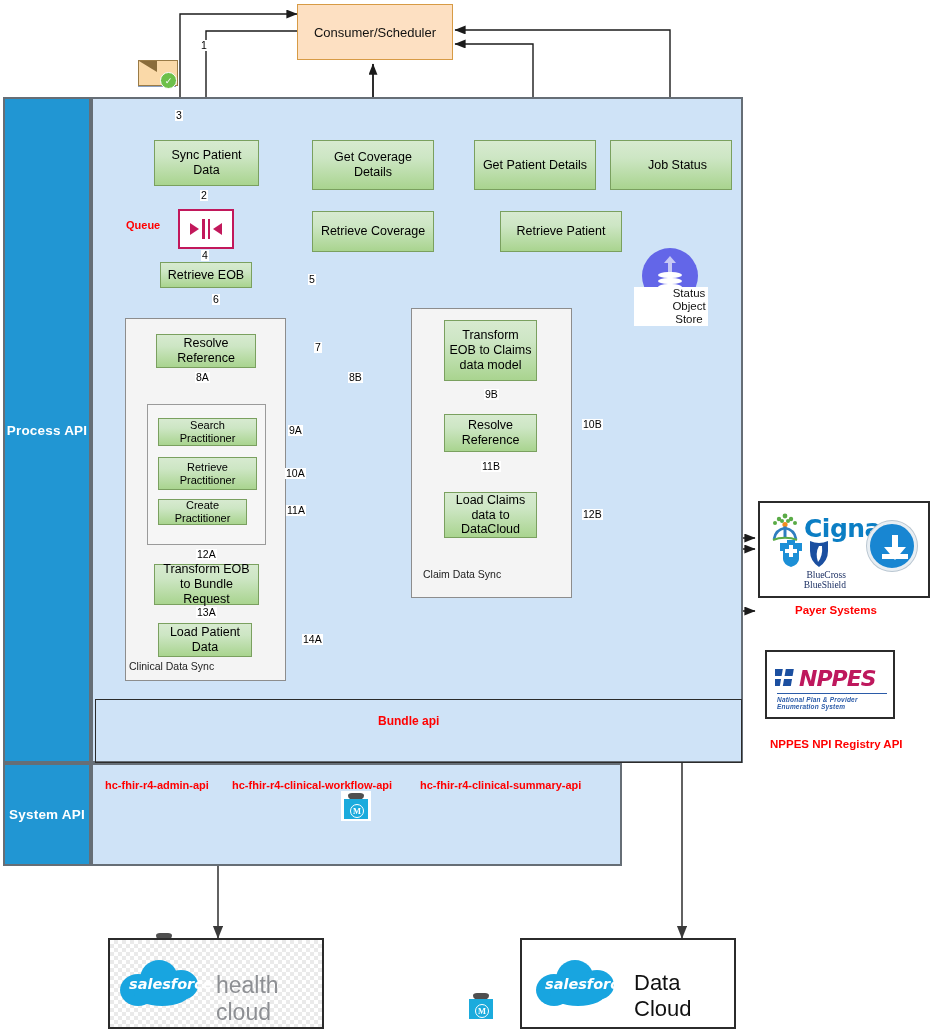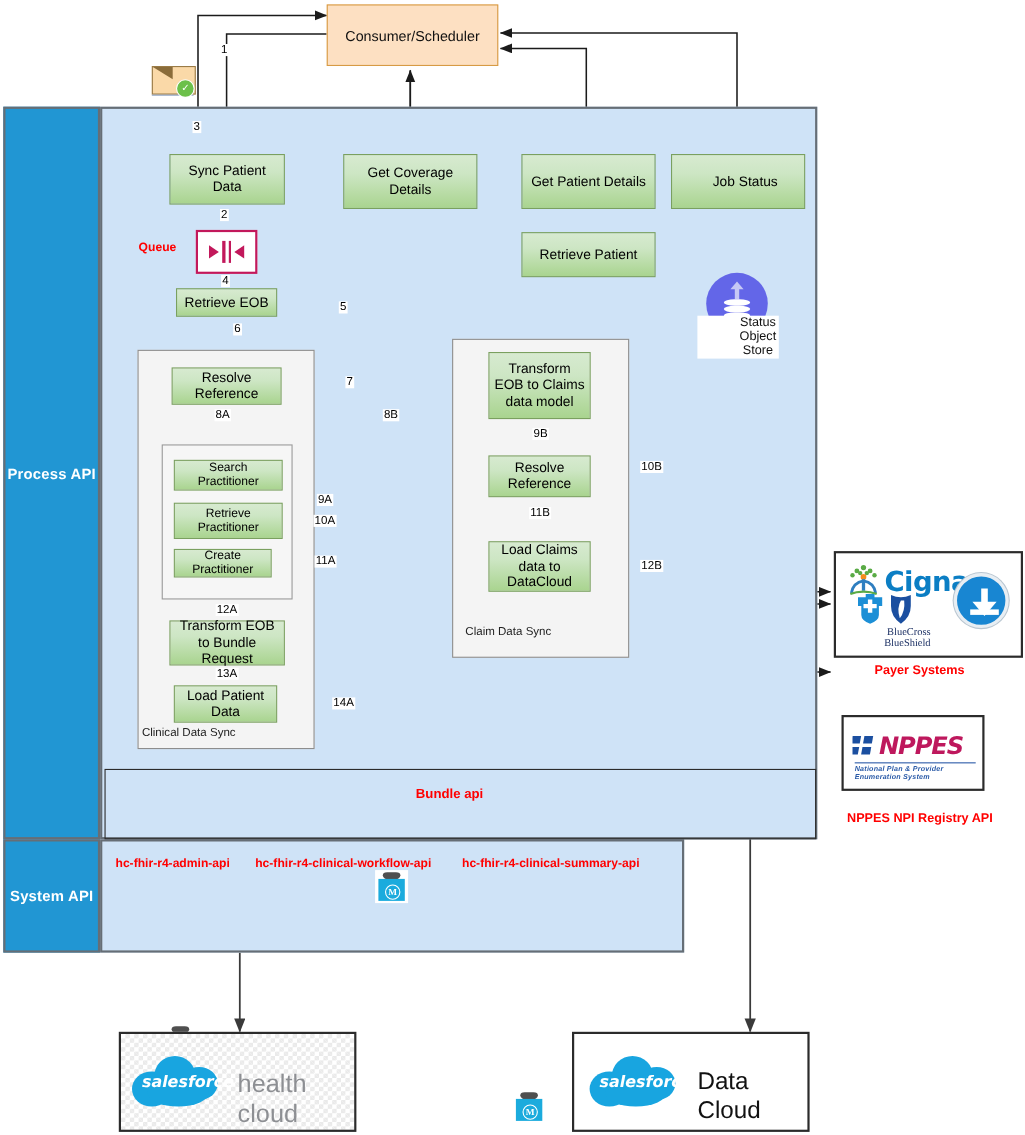--- a/index.html
+++ b/index.html
@@ -199,21 +199,24 @@
   <div class="abs gbox" style="left:312px;top:140px;width:122px;height:50px;">
     <span>Get Coverage Details</span>
   </div>
   <div class="abs gbox" style="left:474px;top:140px;width:122px;height:50px;">
     <span>Get Patient Details</span>
   </div>
   <div class="abs gbox" style="left:610px;top:140px;width:122px;height:50px;padding-left:16px;">
     <span>Job Status</span>
   </div>
 
-  <div class="abs gbox" style="left:474px;top:211px;width:122px;height:41px;justify-content:center;">
+  <div class="abs gbox" style="left:312px;top:211px;width:122px;height:41px;">
+    <span>Retrieve Coverage</span>
+  </div>
+  <div class="abs gbox" style="left:500px;top:211px;width:122px;height:41px;justify-content:center;">
     <span>Retrieve Patient</span>
   </div>
 
   <div class="abs redlabel" style="left:126px;top:219px;">Queue</div>
   <div class="abs queue" style="left:178px;top:209px;width:56px;height:40px;">
     <div class="tri-r"></div>
       <div class="bar"></div>
       <div class="bar"></div>
       <div class="tri-l"></div>
   </div>
@@ -383,21 +386,21 @@
 
   <div class="numlbl" style="left:200px;top:40px;">1</div>
   <div class="numlbl" style="left:175px;top:110px;">3</div>
   <div class="numlbl" style="left:200px;top:190px;">2</div>
   <div class="numlbl" style="left:201px;top:250px;">4</div>
   <div class="numlbl" style="left:308px;top:274px;">5</div>
   <div class="numlbl" style="left:212px;top:294px;">6</div>
   <div class="numlbl" style="left:314px;top:342px;">7</div>
   <div class="numlbl" style="left:195px;top:372px;">8A</div>
   <div class="numlbl" style="left:348px;top:372px;">8B</div>
-  <div class="numlbl" style="left:288px;top:449px;">9A</div>
+  <div class="numlbl" style="left:288px;top:425px;">9A</div>
   <div class="numlbl" style="left:484px;top:389px;">9B</div>
   <div class="numlbl" style="left:285px;top:468px;">10A</div>
   <div class="numlbl" style="left:582px;top:419px;">10B</div>
   <div class="numlbl" style="left:286px;top:505px;">11A</div>
   <div class="numlbl" style="left:481px;top:461px;">11B</div>
   <div class="numlbl" style="left:196px;top:549px;">12A</div>
   <div class="numlbl" style="left:582px;top:509px;">12B</div>
   <div class="numlbl" style="left:196px;top:607px;">13A</div>
   <div class="numlbl" style="left:302px;top:634px;">14A</div>
 

